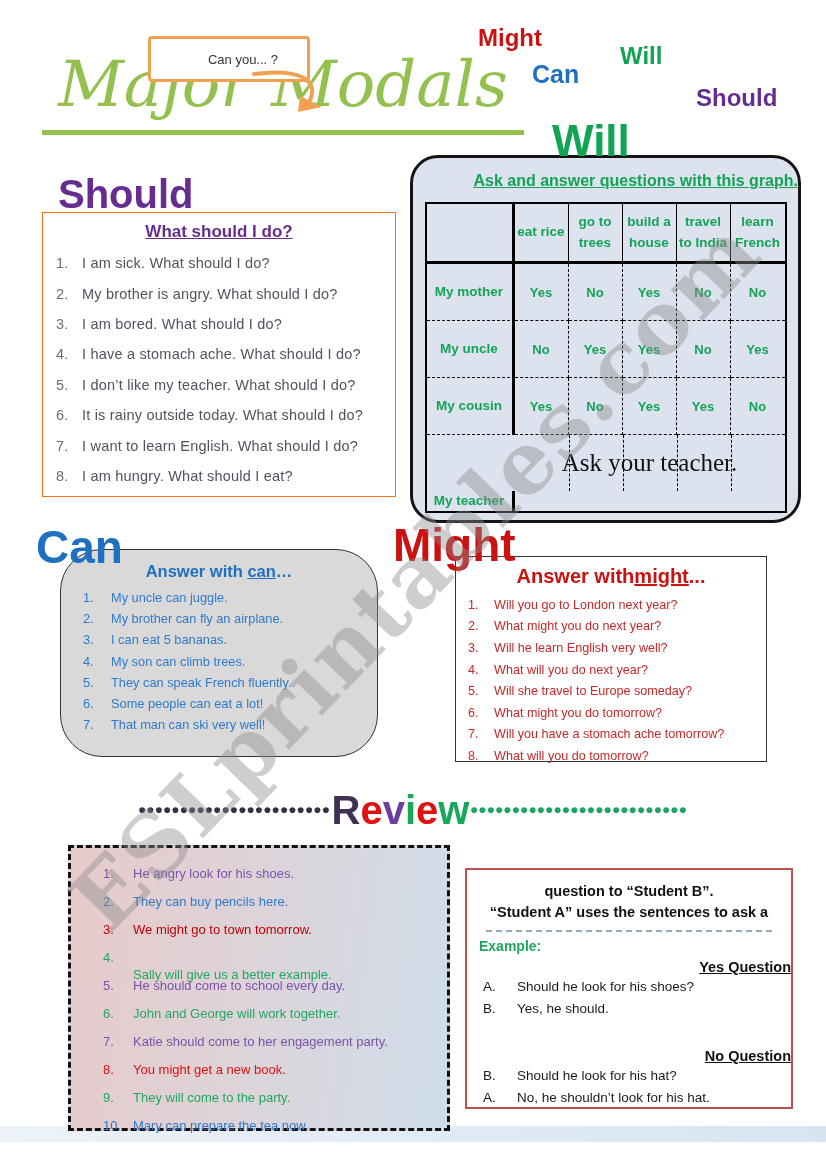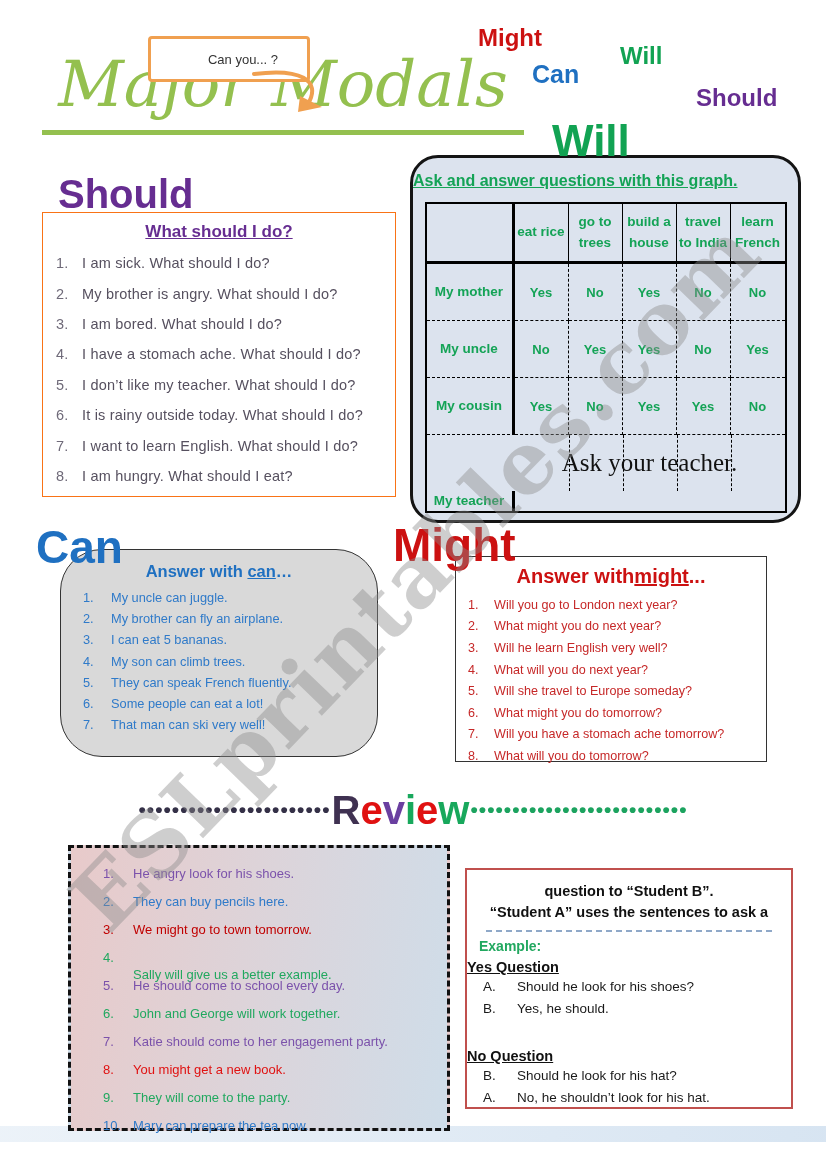--- a/index.html
+++ b/index.html
@@ -22,21 +22,21 @@
   .scatter{position:absolute;font-weight:bold;z-index:3;}
   .sc-might{left:478px;top:24px;font-size:24px;color:#cc1111;}
   .sc-will{left:620px;top:42px;font-size:24px;color:#12a353;}
   .sc-can{left:532px;top:60px;font-size:25px;color:#1f70c1;}
   .sc-should{left:696px;top:84px;font-size:24px;color:#662d91;}
   .will-big{position:absolute;left:552px;top:116px;font-size:44px;font-weight:bold;color:#12a353;z-index:3;}
 
   
   .will-box{position:absolute;left:410px;top:155px;width:385px;height:362px;background:#dce3ee;
     border:3px solid #141414;border-radius:28px;z-index:1;}
-  .will-instruction{margin-top:14px;text-align:left;font-size:16px;font-weight:bold;
+  .will-instruction{margin-top:14px;text-align:right;font-size:16px;font-weight:bold;
     color:#14a356;text-decoration:underline;}
   .will-table{position:relative;margin:12px auto 0;width:358px;border:2px solid #000;
     display:grid;grid-template-columns:88px repeat(5,1fr);grid-template-rows:60px 57px 57px 57px 56px;}
   .wt-cell{display:flex;align-items:center;justify-content:center;text-align:center;
     font-weight:bold;color:#14a356;}
   .wt-corner{border-right:3px solid #000;border-bottom:3px solid #000;}
   .wt-colhead{font-size:13.5px;line-height:1.55;border-right:1px solid #000;border-bottom:3px solid #000;padding:0 2px;}
   .wt-colhead.last{border-right:none;}
   .wt-rowhead{font-size:13.5px;line-height:1.5;border-right:3px solid #000;border-bottom:1px dashed #000;}
   .wt-val{font-size:13px;border-right:1px dashed #000;border-bottom:1px dashed #000;}
@@ -92,21 +92,21 @@
   #review-list{margin-top:11px;padding-left:32px;}
   #review-list .li-row{height:28px;font-size:13px;}
   #review-list .li-num{flex:0 0 30px;}
 
   
   .partner-box{position:absolute;left:465px;top:868px;width:324px;height:237px;background:#fff;
     border:2px solid #c0504d;z-index:1;}
   .pb-title{margin-top:11px;text-align:center;font-size:14.5px;font-weight:bold;color:#111;line-height:21px;}
   .pb-divider{margin:7px auto 0;width:286px;border-top:2px dashed #8fa8c8;}
   .pb-example{margin:6px 0 0 12px;font-size:14px;font-weight:bold;color:#21a85f;}
-  .pb-qhead{margin-top:5px;text-align:left;font-size:14.5px;font-weight:bold;color:#111;
+  .pb-qhead{margin-top:5px;text-align:right;font-size:14.5px;font-weight:bold;color:#111;
     text-decoration:underline;}
   .pb-line{display:flex;margin-left:16px;height:22px;align-items:center;font-size:13.5px;color:#1a1a1a;}
   .pb-letter{flex:0 0 34px;}
   .pb-gap{height:24px;}
 
   .bottom-band{position:absolute;left:0;top:1126px;width:826px;height:16px;z-index:0;
     background:linear-gradient(to right,rgba(150,185,220,.18),rgba(150,185,220,.38));}
 </style>
 </head>
 <body>

